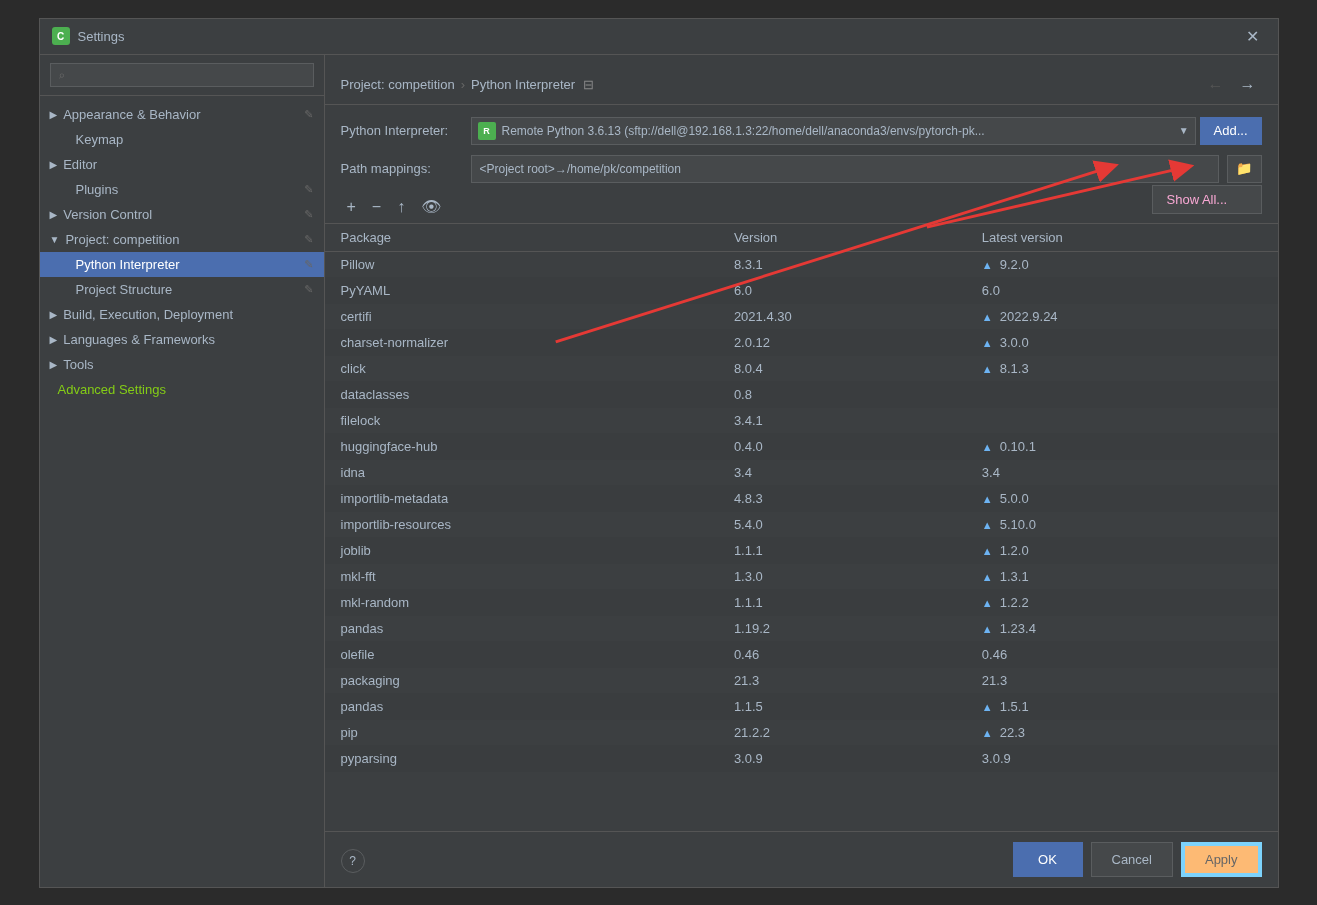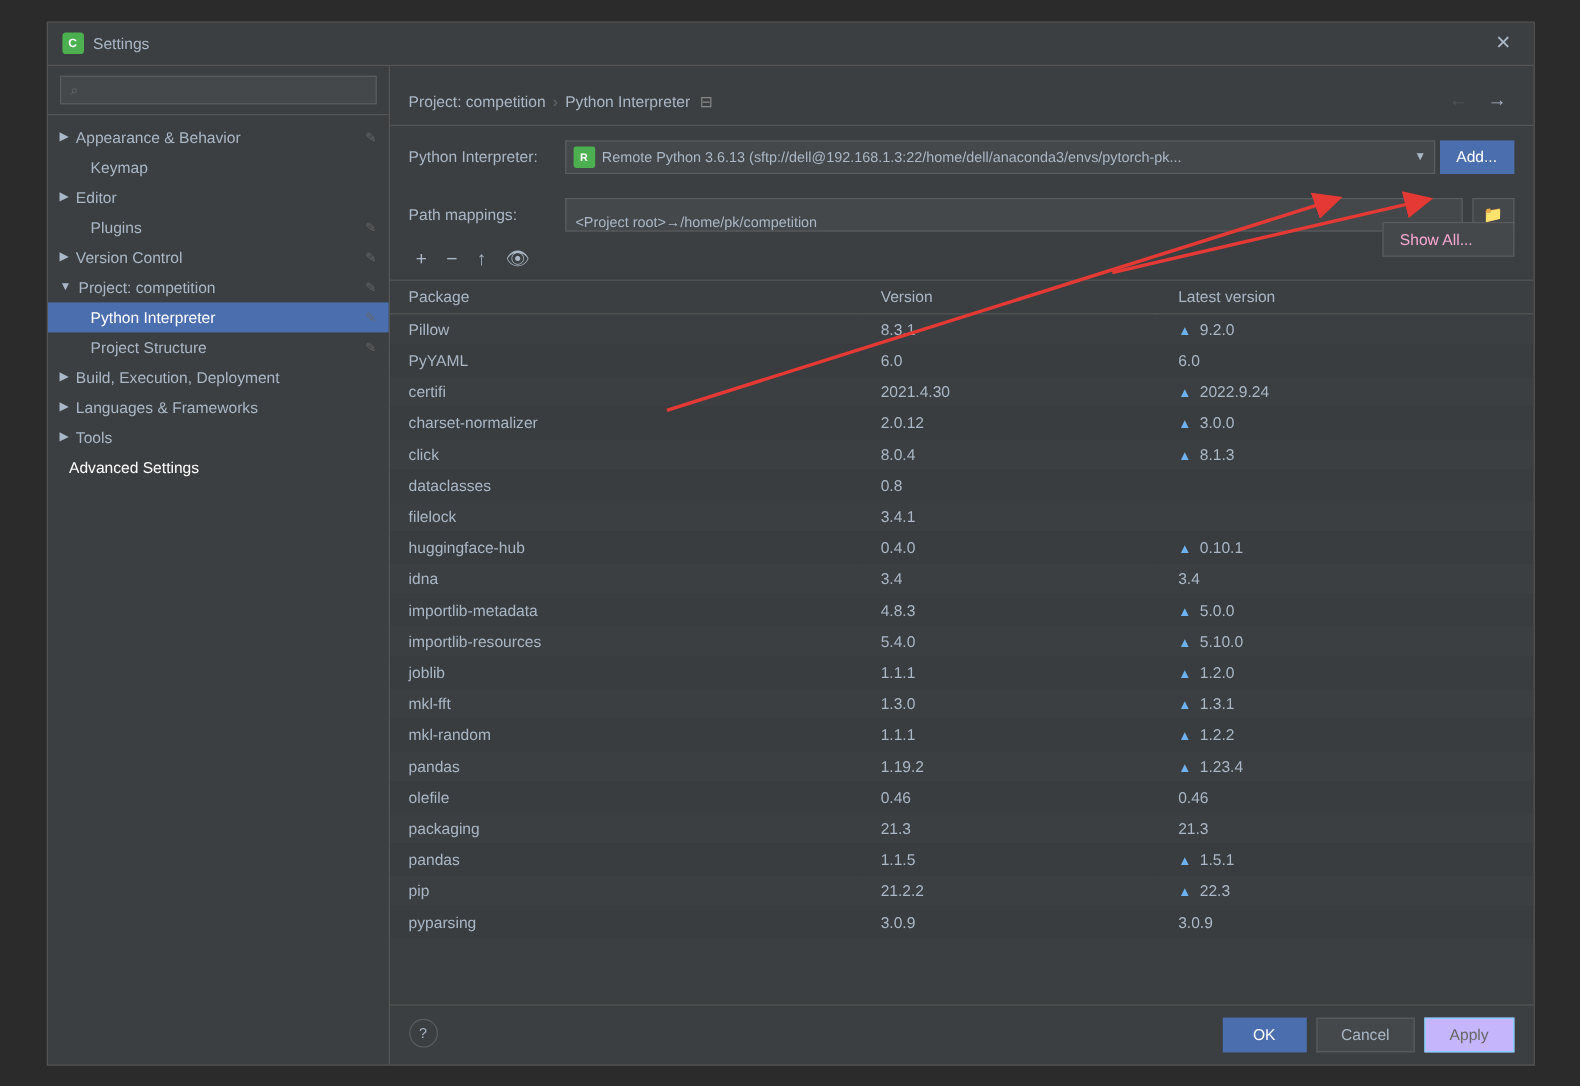--- a/index.html
+++ b/index.html
@@ -83,21 +83,21 @@
       font-size: 12px;
       outline: none;
     }
     .search-input::placeholder { color: #666; }
     .sidebar-items { padding: 6px 0; }
     .sidebar-item {
       padding: 5px 10px 5px 18px;
       cursor: pointer;
       display: flex;
       align-items: center;
-      color: #ffffff;
+      color: #84cc16;
       font-size: 13px;
     }
     .sidebar-group-label {
       padding: 5px 10px 5px 10px;
       cursor: pointer;
       display: flex;
       align-items: center;
       color: #a9b7c6;
       font-size: 13px;
       font-weight: 500;
@@ -164,21 +164,21 @@
     }
     .nav-btn:disabled { color: #555; cursor: default; }
     
     .interpreter-section {
       padding: 12px 16px 8px 16px;
       flex-shrink: 0;
     }
     .interpreter-row {
       display: flex;
       align-items: center;
-      margin-bottom: 20px;
+      margin-bottom: 10px;
     }
     .interpreter-label {
       color: #a9b7c6;
       font-size: 13px;
       width: 130px;
       flex-shrink: 0;
     }
     .interpreter-select-wrapper {
       flex: 1;
       display: flex;
@@ -239,21 +239,21 @@
     }
     .path-value {
       flex: 1;
       background: #45484a;
       border: 1px solid #5a5d5f;
       height: 28px;
       padding: 0 8px;
       font-size: 12px;
       color: #a9b7c6;
       display: flex;
-      align-items: flex-end;
+      align-items: center;
       margin-right: 8px;
     }
     .path-folder-btn {
       background: #45484a;
       border: 1px solid #5a5d5f;
       color: #a9b7c6;
       padding: 4px 8px;
       cursor: pointer;
       height: 28px;
     }
@@ -339,23 +339,23 @@
       background: #45484a;
       color: #a9b7c6;
       border: 1px solid #5a5d5f;
       padding: 6px 20px;
       font-size: 13px;
       cursor: pointer;
       min-width: 70px;
       text-align: right;
     }
     .apply-btn {
-      background: #c4b5fd;
+      background: #fdba74;
       color: #666;
-      border: 1px solid #7dd3fc;
+      border: 4px solid #7dd3fc;
       padding: 6px 20px;
       font-size: 13px;
       cursor: default;
       min-width: 70px;
     }
     
     .red-arrow-container {
       position: absolute;
       top: 0;
       left: 0;

